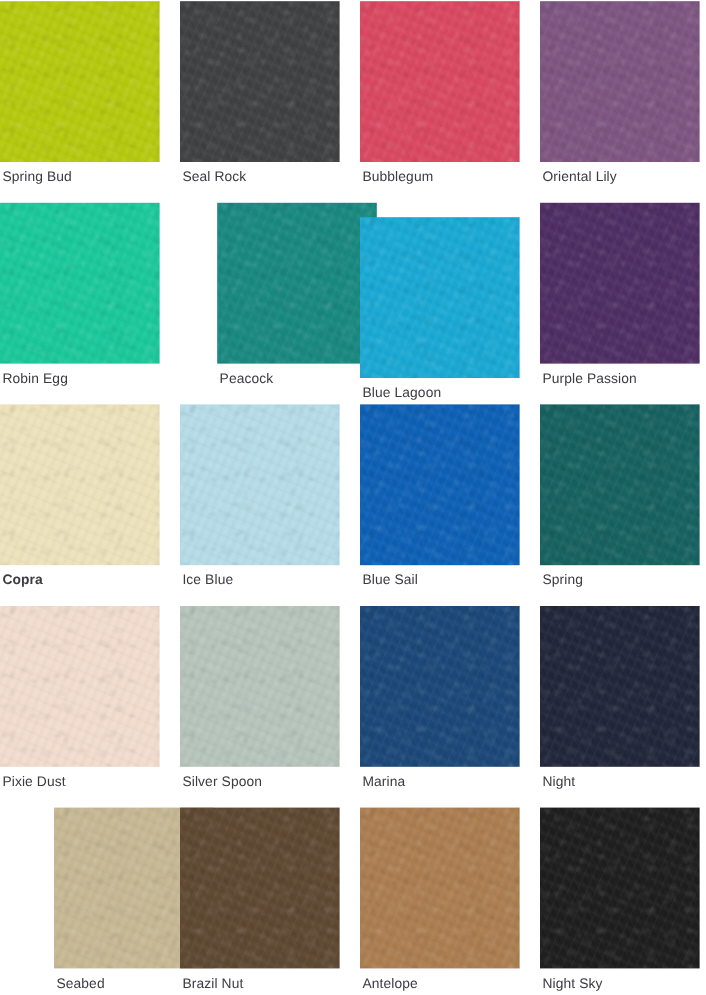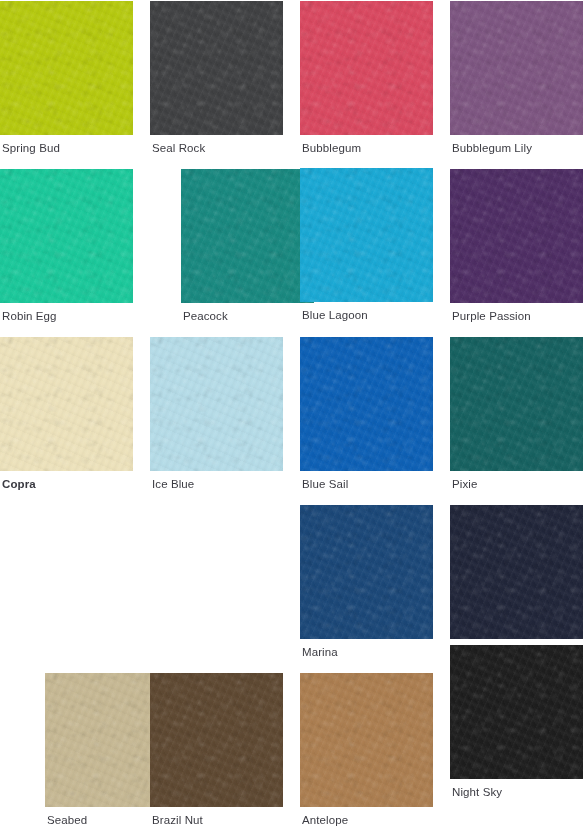--- a/index.html
+++ b/index.html
@@ -94,31 +94,31 @@
     <div class="swatch-cell" style="left: 150px; top: 1px;">
       <div class="swatch-chip" style="background-color: rgb(62, 63, 65);"></div>
       <div class="swatch-label">Seal Rock</div>
     </div>
     <div class="swatch-cell" style="left: 300px; top: 1px;">
       <div class="swatch-chip" style="background-color: rgb(217, 71, 95);"></div>
       <div class="swatch-label">Bubblegum</div>
     </div>
     <div class="swatch-cell" style="left: 450px; top: 1px;">
       <div class="swatch-chip" style="background-color: rgb(124, 84, 128);"></div>
-      <div class="swatch-label">Bubblegum Lily</div>
+      <div class="swatch-label">Oriental Lily</div>
     </div>
     <div class="swatch-cell" style="left: 0px; top: 169px;">
       <div class="swatch-chip" style="background-color: rgb(25, 200, 154);"></div>
       <div class="swatch-label">Robin Egg</div>
     </div>
     <div class="swatch-cell" style="left: 150px; top: 169px; margin-left: 31px;">
       <div class="swatch-chip" style="background-color: rgb(23, 136, 127);"></div>
       <div class="swatch-label">Peacock</div>
     </div>
-    <div class="swatch-cell" style="left: 300px; top: 168px;">
+    <div class="swatch-cell" style="left: 300px; top: 181px;">
       <div class="swatch-chip" style="background-color: rgb(24, 168, 212);"></div>
       <div class="swatch-label">Blue Lagoon</div>
     </div>
     <div class="swatch-cell" style="left: 450px; top: 169px;">
       <div class="swatch-chip" style="background-color: rgb(77, 44, 99);"></div>
       <div class="swatch-label">Purple Passion</div>
     </div>
     <div class="swatch-cell" style="left: 0px; top: 337px; font-weight: bold;">
       <div class="swatch-chip" style="background-color: rgb(237, 226, 187);"></div>
       <div class="swatch-label">Copra</div>
@@ -126,21 +126,29 @@
     <div class="swatch-cell" style="left: 150px; top: 337px;">
       <div class="swatch-chip" style="background-color: rgb(181, 220, 232);"></div>
       <div class="swatch-label">Ice Blue</div>
     </div>
     <div class="swatch-cell" style="left: 300px; top: 337px;">
       <div class="swatch-chip" style="background-color: rgb(11, 95, 181);"></div>
       <div class="swatch-label">Blue Sail</div>
     </div>
     <div class="swatch-cell" style="left: 450px; top: 337px;">
       <div class="swatch-chip" style="background-color: rgb(20, 96, 95);"></div>
-      <div class="swatch-label">Pixie</div>
+      <div class="swatch-label">Spring</div>
+    </div>
+    <div class="swatch-cell" style="left: 0px; top: 505px;">
+      <div class="swatch-chip" style="background-color: rgb(242, 220, 205);"></div>
+      <div class="swatch-label">Pixie Dust</div>
+    </div>
+    <div class="swatch-cell" style="left: 150px; top: 505px;">
+      <div class="swatch-chip" style="background-color: rgb(182, 196, 187);"></div>
+      <div class="swatch-label">Silver Spoon</div>
     </div>
     <div class="swatch-cell" style="left: 300px; top: 505px;">
       <div class="swatch-chip" style="background-color: rgb(25, 70, 119);"></div>
       <div class="swatch-label">Marina</div>
     </div>
     <div class="swatch-cell" style="left: 450px; top: 505px;">
       <div class="swatch-chip" style="background-color: rgb(31, 36, 56);"></div>
       <div class="swatch-label">Night</div>
     </div>
     <div class="swatch-cell" style="left: 0px; top: 673px; margin-left: 45px;">
@@ -148,17 +156,17 @@
       <div class="swatch-label">Seabed</div>
     </div>
     <div class="swatch-cell" style="left: 150px; top: 673px;">
       <div class="swatch-chip" style="background-color: rgb(93, 71, 48);"></div>
       <div class="swatch-label">Brazil Nut</div>
     </div>
     <div class="swatch-cell" style="left: 300px; top: 673px;">
       <div class="swatch-chip" style="background-color: rgb(171, 125, 79);"></div>
       <div class="swatch-label">Antelope</div>
     </div>
-    <div class="swatch-cell" style="left: 450px; top: 645px;">
+    <div class="swatch-cell" style="left: 450px; top: 673px;">
       <div class="swatch-chip" style="background-color: rgb(28, 28, 28);"></div>
       <div class="swatch-label">Night Sky</div>
     </div>
   </div>
 
 </body></html>

